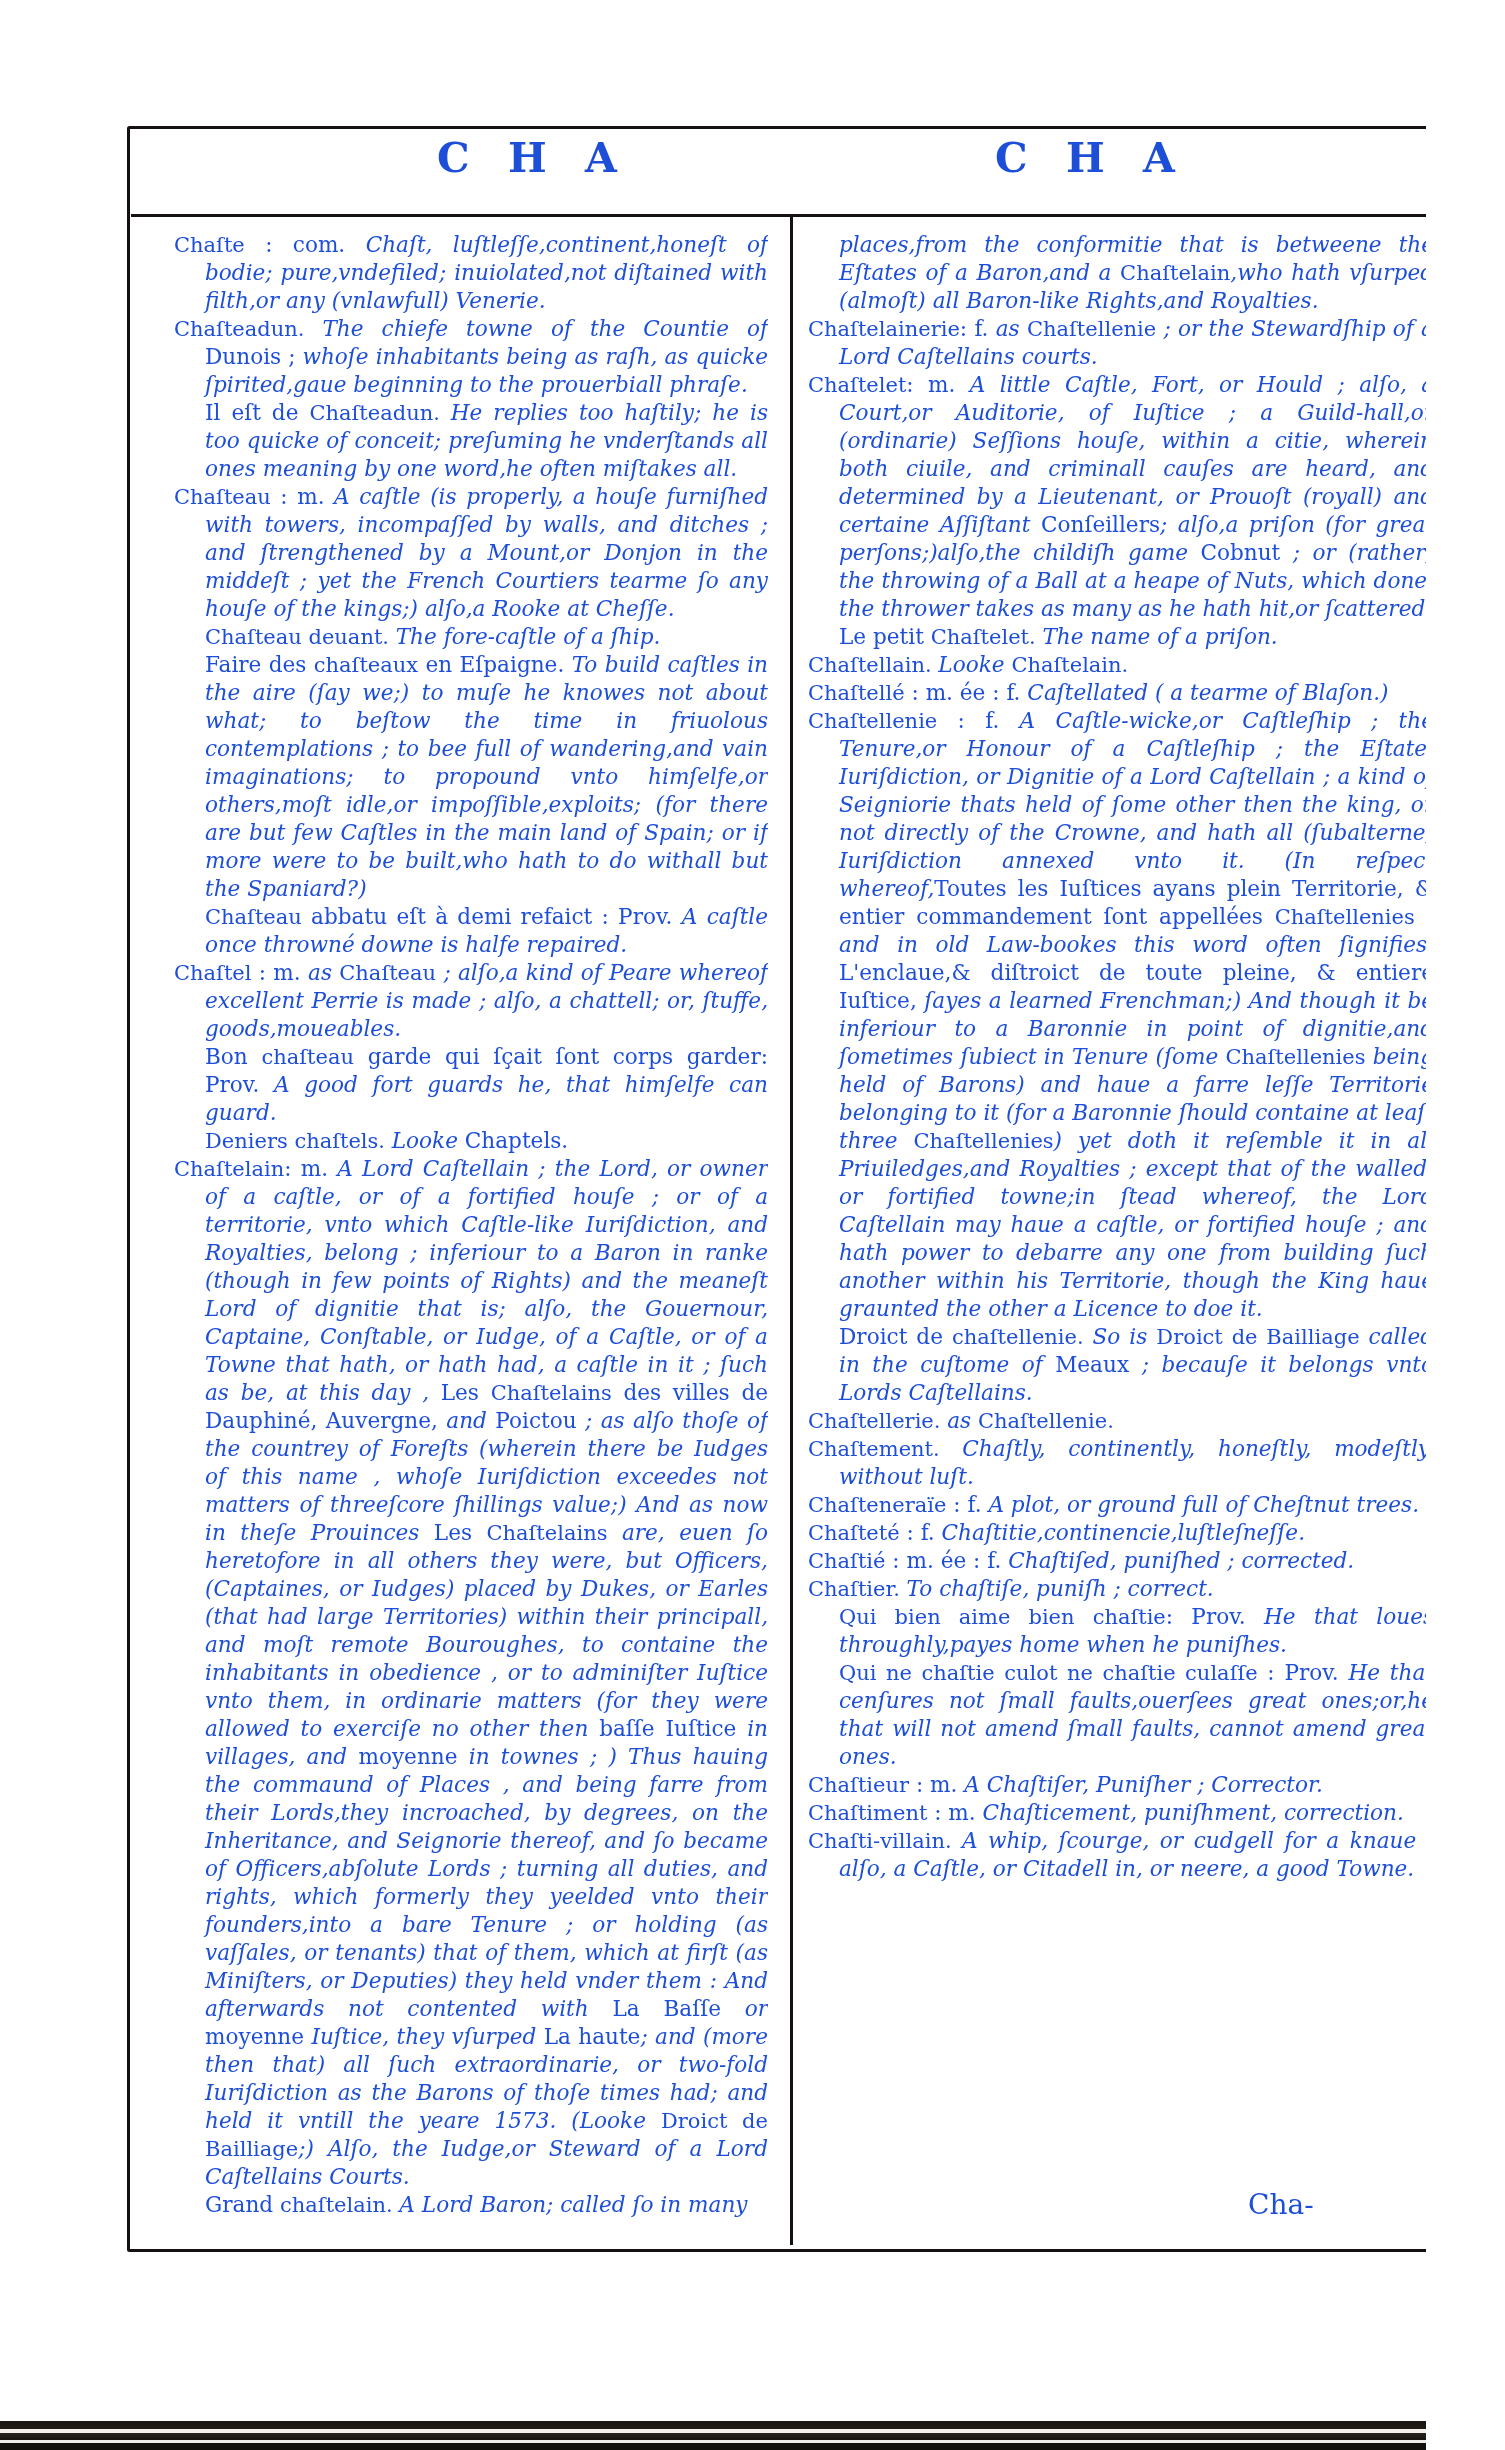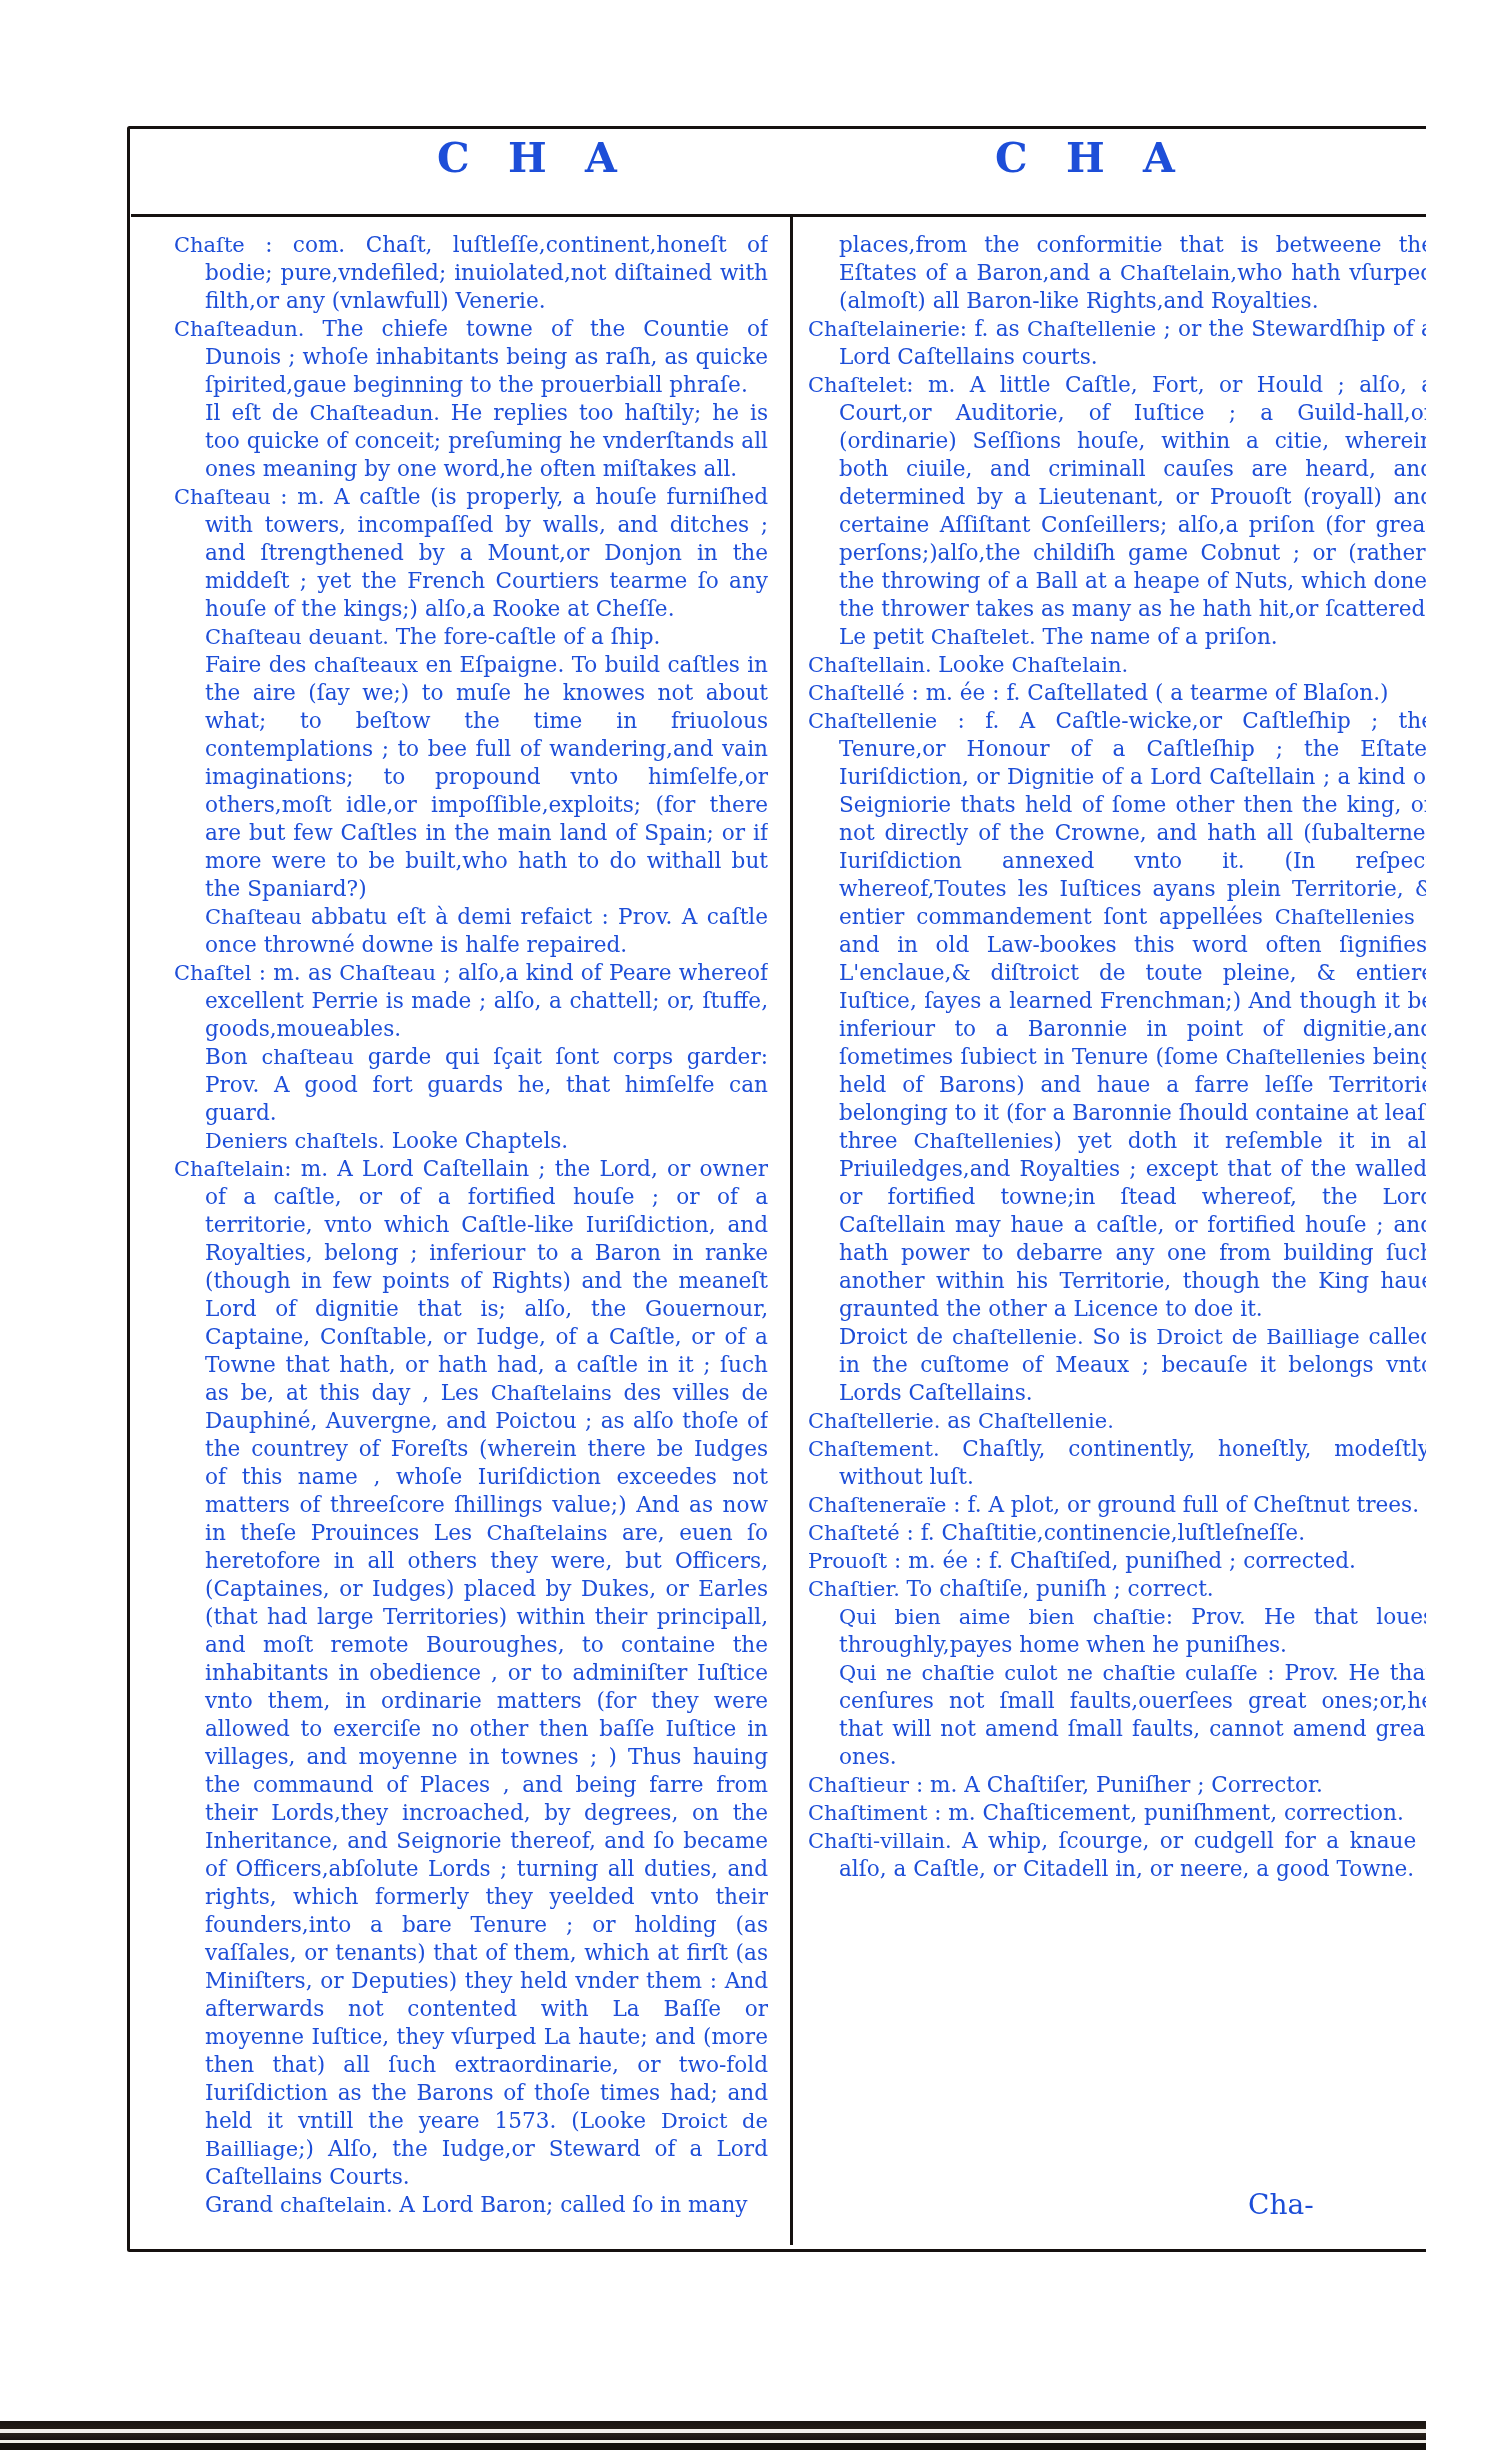--- a/index.html
+++ b/index.html
@@ -31,21 +31,21 @@
     position:absolute; top:231px; height:2010px; overflow:hidden;
     text-align:justify;
   }
   .col-left  { left:174px; width:594px; }
   .col-right { left:808px; width:626px; }
   .entry { margin:0; font-size:21.6px; line-height:28px; }
   .entry.main { padding-left:31px; text-indent:-31px; }
   .entry.sub  { padding-left:31px; text-indent:0; }
   .seg-h { font-size:21px; }
   .seg-r { }
-  .seg-i { }
+  .seg-i { font-style:italic; }
   .catchword {
     position:absolute; left:1248px; top:2188px; width:187px; text-align:left;
     font-size:28px;
   }
   .bottom-edge {
     position:absolute; left:0; top:2415px; width:1506px; height:35px;
     background:linear-gradient(180deg,
       #ffffff 0px, #ffffff 6px,
       #1a1512 6px, #231c16 14.4px,
       #f4f1ec 14.4px, #f4f1ec 18px,
@@ -90,21 +90,21 @@
       <p class="entry main"><span class="seg-h">Chaſtelet</span><span class="seg-r">: m. </span><span class="seg-i">A little Caſtle, Fort, or Hould ; alſo, a Court,or Auditorie, of Iuſtice ; a Guild-hall,or (ordinarie) Seſſions houſe, within a citie, wherein both ciuile, and criminall cauſes are heard, and determined by a Lieutenant, or Prouoſt (royall) and certaine Aſſiſtant </span><span class="seg-r">Conſeillers</span><span class="seg-i">; alſo,a priſon (for great perſons;)alſo,the childiſh game </span><span class="seg-r">Cobnut</span><span class="seg-i"> ; or (rather) the throwing of a Ball at a heape of Nuts, which done, the thrower takes as many as he hath hit,or ſcattered.</span></p>
       <p class="entry sub"><span class="seg-r">Le petit </span><span class="seg-h">Chaſtelet. </span><span class="seg-i">The name of a priſon.</span></p>
       <p class="entry main"><span class="seg-h">Chaſtellain. </span><span class="seg-i">Looke </span><span class="seg-h">Chaſtelain.</span></p>
       <p class="entry main"><span class="seg-h">Chaſtellé</span><span class="seg-r"> : m. ée : f. </span><span class="seg-i">Caſtellated ( a tearme of Blaſon.)</span></p>
       <p class="entry main"><span class="seg-h">Chaſtellenie</span><span class="seg-r"> : f. </span><span class="seg-i">A Caſtle-wicke,or Caſtleſhip ; the Tenure,or Honour of a Caſtleſhip ; the Eſtate, Iuriſdiction, or Dignitie of a Lord Caſtellain ; a kind of Seigniorie thats held of ſome other then the king, or not directly of the Crowne, and hath all (ſubalterne) Iuriſdiction annexed vnto it. (In reſpect whereof,</span><span class="seg-r">Toutes les Iuſtices ayans plein Territorie, &amp; entier commandement ſont appellées </span><span class="seg-h">Chaſtellenies</span><span class="seg-i"> ; and in old Law-bookes this word often ſignifies, </span><span class="seg-r">L'enclaue,&amp; diſtroict de toute pleine, &amp; entiere Iuſtice, </span><span class="seg-i">ſayes a learned Frenchman;) And though it be inferiour to a Baronnie in point of dignitie,and ſometimes ſubiect in Tenure (ſome </span><span class="seg-h">Chaſtellenies</span><span class="seg-i"> being held of Barons) and haue a farre leſſe Territorie belonging to it (for a Baronnie ſhould containe at leaſt three </span><span class="seg-h">Chaſtellenies</span><span class="seg-i">) yet doth it reſemble it in all Priuiledges,and Royalties ; except that of the walled, or fortified towne;in ſtead whereof, the Lord Caſtellain may haue a caſtle, or fortified houſe ; and hath power to debarre any one from building ſuch another within his Territorie, though the King haue graunted the other a Licence to doe it.</span></p>
       <p class="entry sub"><span class="seg-r">Droict de </span><span class="seg-h">chaſtellenie. </span><span class="seg-i">So is </span><span class="seg-h">Droict de Bailliage</span><span class="seg-i"> called in the cuſtome of </span><span class="seg-r">Meaux</span><span class="seg-i"> ; becauſe it belongs vnto Lords Caſtellains.</span></p>
       <p class="entry main"><span class="seg-h">Chaſtellerie. </span><span class="seg-i">as </span><span class="seg-h">Chaſtellenie.</span></p>
       <p class="entry main"><span class="seg-h">Chaſtement. </span><span class="seg-i">Chaſtly, continently, honeſtly, modeſtly, without luſt.</span></p>
       <p class="entry main"><span class="seg-h">Chaſteneraïe</span><span class="seg-r"> : f. </span><span class="seg-i">A plot, or ground full of Cheſtnut trees.</span></p>
       <p class="entry main"><span class="seg-h">Chaſteté</span><span class="seg-r"> : f. </span><span class="seg-i">Chaſtitie,continencie,luſtleſneſſe.</span></p>
-      <p class="entry main"><span class="seg-h">Prouoſt</span><span class="seg-r"> : m. ée : f. </span><span class="seg-i">Chaſtiſed, puniſhed ; corrected.</span></p>
+      <p class="entry main"><span class="seg-h">Chaſtié</span><span class="seg-r"> : m. ée : f. </span><span class="seg-i">Chaſtiſed, puniſhed ; corrected.</span></p>
       <p class="entry main"><span class="seg-h">Chaſtier. </span><span class="seg-i">To chaſtiſe, puniſh ; correct.</span></p>
       <p class="entry sub"><span class="seg-h">Qui bien aime bien chaſtie</span><span class="seg-r">: Prov. </span><span class="seg-i">He that loues throughly,payes home when he puniſhes.</span></p>
       <p class="entry sub"><span class="seg-h">Qui ne chaſtie culot ne chaſtie culaſſe</span><span class="seg-r"> : Prov. </span><span class="seg-i">He that cenſures not ſmall faults,ouerſees great ones;or,he that will not amend ſmall faults, cannot amend great ones.</span></p>
       <p class="entry main"><span class="seg-h">Chaſtieur</span><span class="seg-r"> : m. </span><span class="seg-i">A Chaſtiſer, Puniſher ; Corrector.</span></p>
       <p class="entry main"><span class="seg-h">Chaſtiment</span><span class="seg-r"> : m. </span><span class="seg-i">Chaſticement, puniſhment, correction.</span></p>
       <p class="entry main"><span class="seg-h">Chaſti-villain. </span><span class="seg-i">A whip, ſcourge, or cudgell for a knaue ; alſo, a Caſtle, or Citadell in, or neere, a good Towne.</span></p>
     </div>
 
   <div class="catchword">Cha-</div>
 

